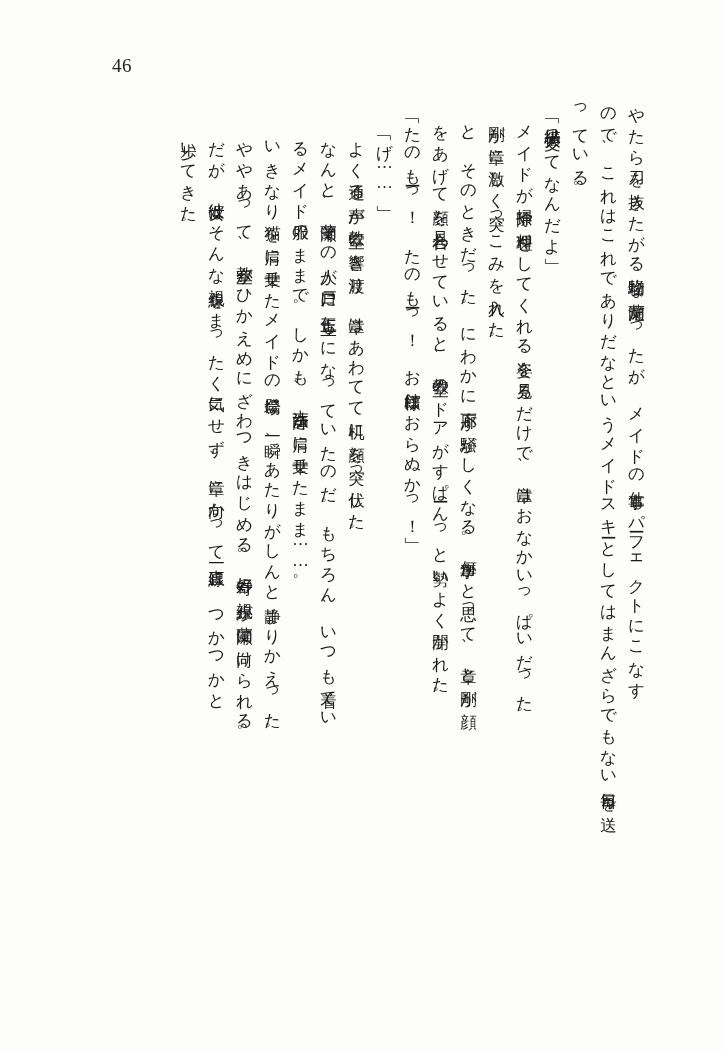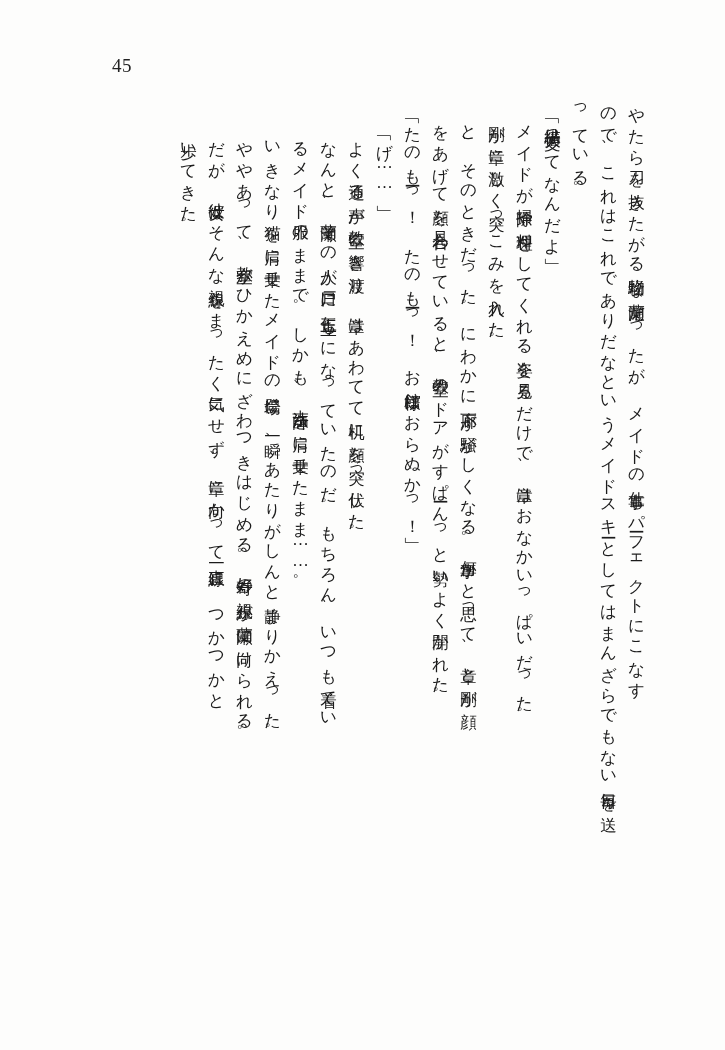--- a/index.html
+++ b/index.html
@@ -59,21 +59,21 @@
   }
   
   .col.indent-1 { padding-top: 17px; }
   .col.indent-2 { padding-top: 34px; }
 </style>
 </head>
 <body>
 
 <div id="page">
 
-  <div id="page-number">45</div>
+  <div id="page-number">46</div>
 
   <div id="text-block">
     <div class="col">やたら刀を抜きたがる物騒な蘭瀬だったが、メイドの仕事もパーフェクトにこなす</div>
     <div class="col">ので、これはこれでありだなというメイドスキーとしてはまんざらでもない毎日を送</div>
     <div class="col">っている。</div>
     <div class="col indent-1">「結構大変ってなんだよ」</div>
     <div class="col indent-1">メイドが掃除や料理をしてくれる姿を見るだけで、章はおなかいっぱいだった。</div>
     <div class="col indent-1">剛が章に激しく突っこみを入れた。</div>
     <div class="col indent-1">と、そのときだった。にわかに廊下が騒がしくなる。何事かと思って、章と剛が顔</div>
     <div class="col indent-1">をあげて顔を見合わせていると、教室のドアがすぱーんっと勢いよく開かれた。</div>

